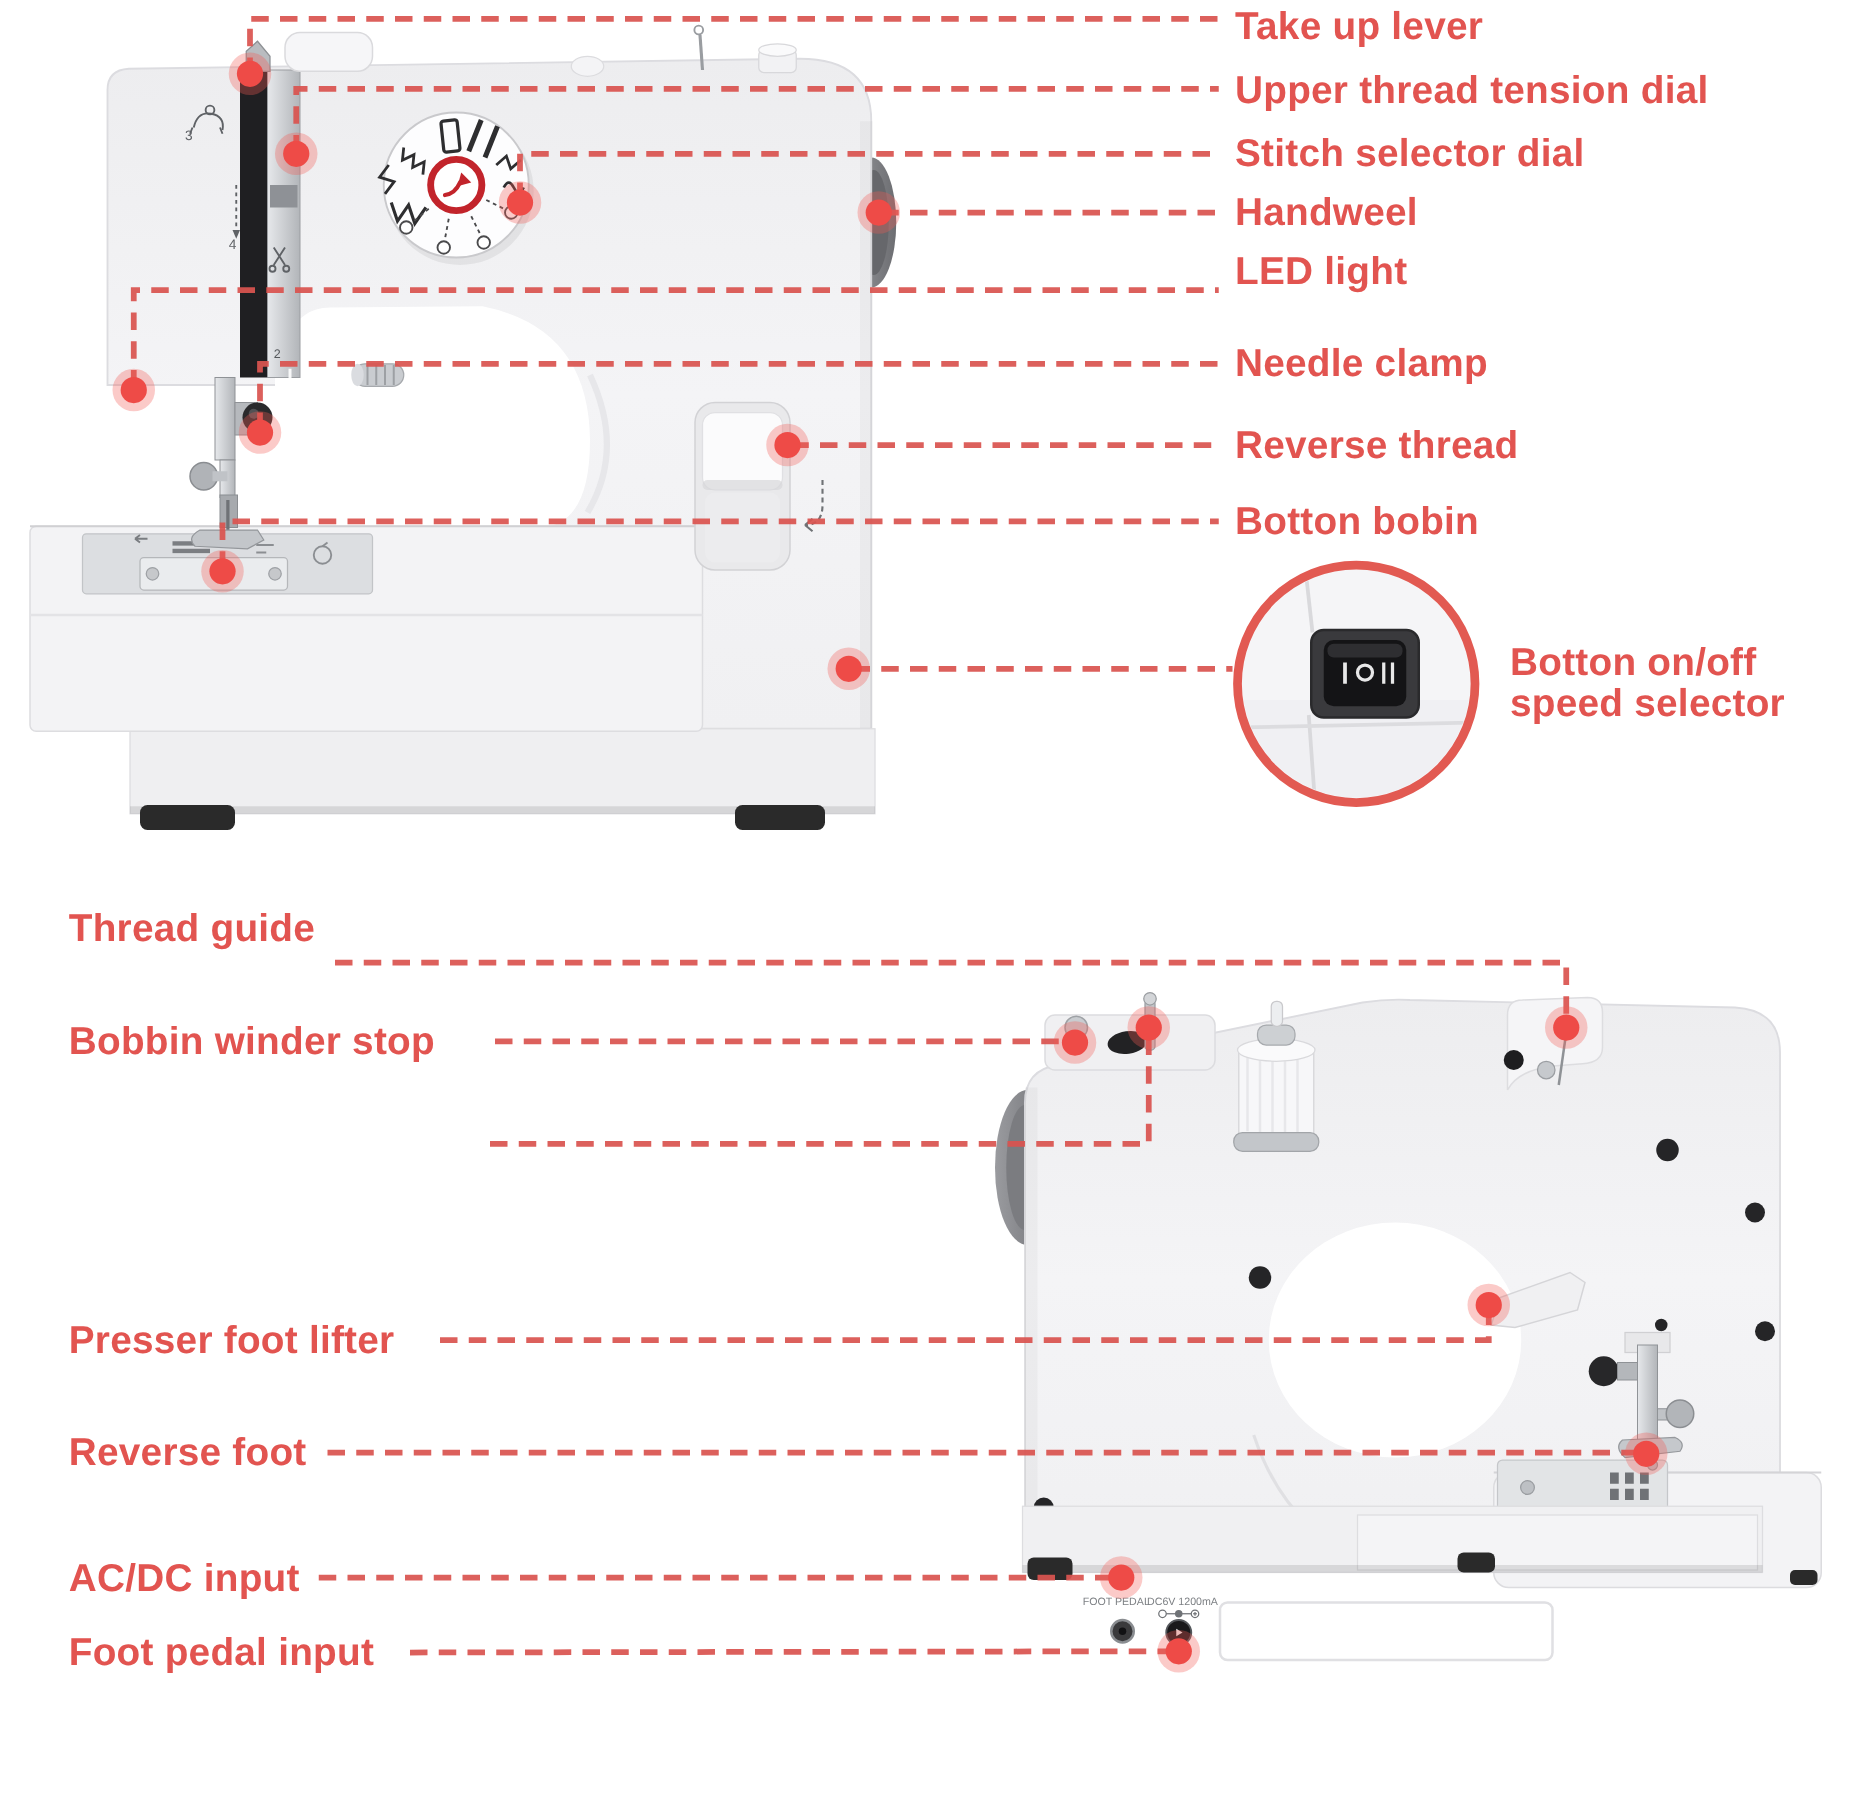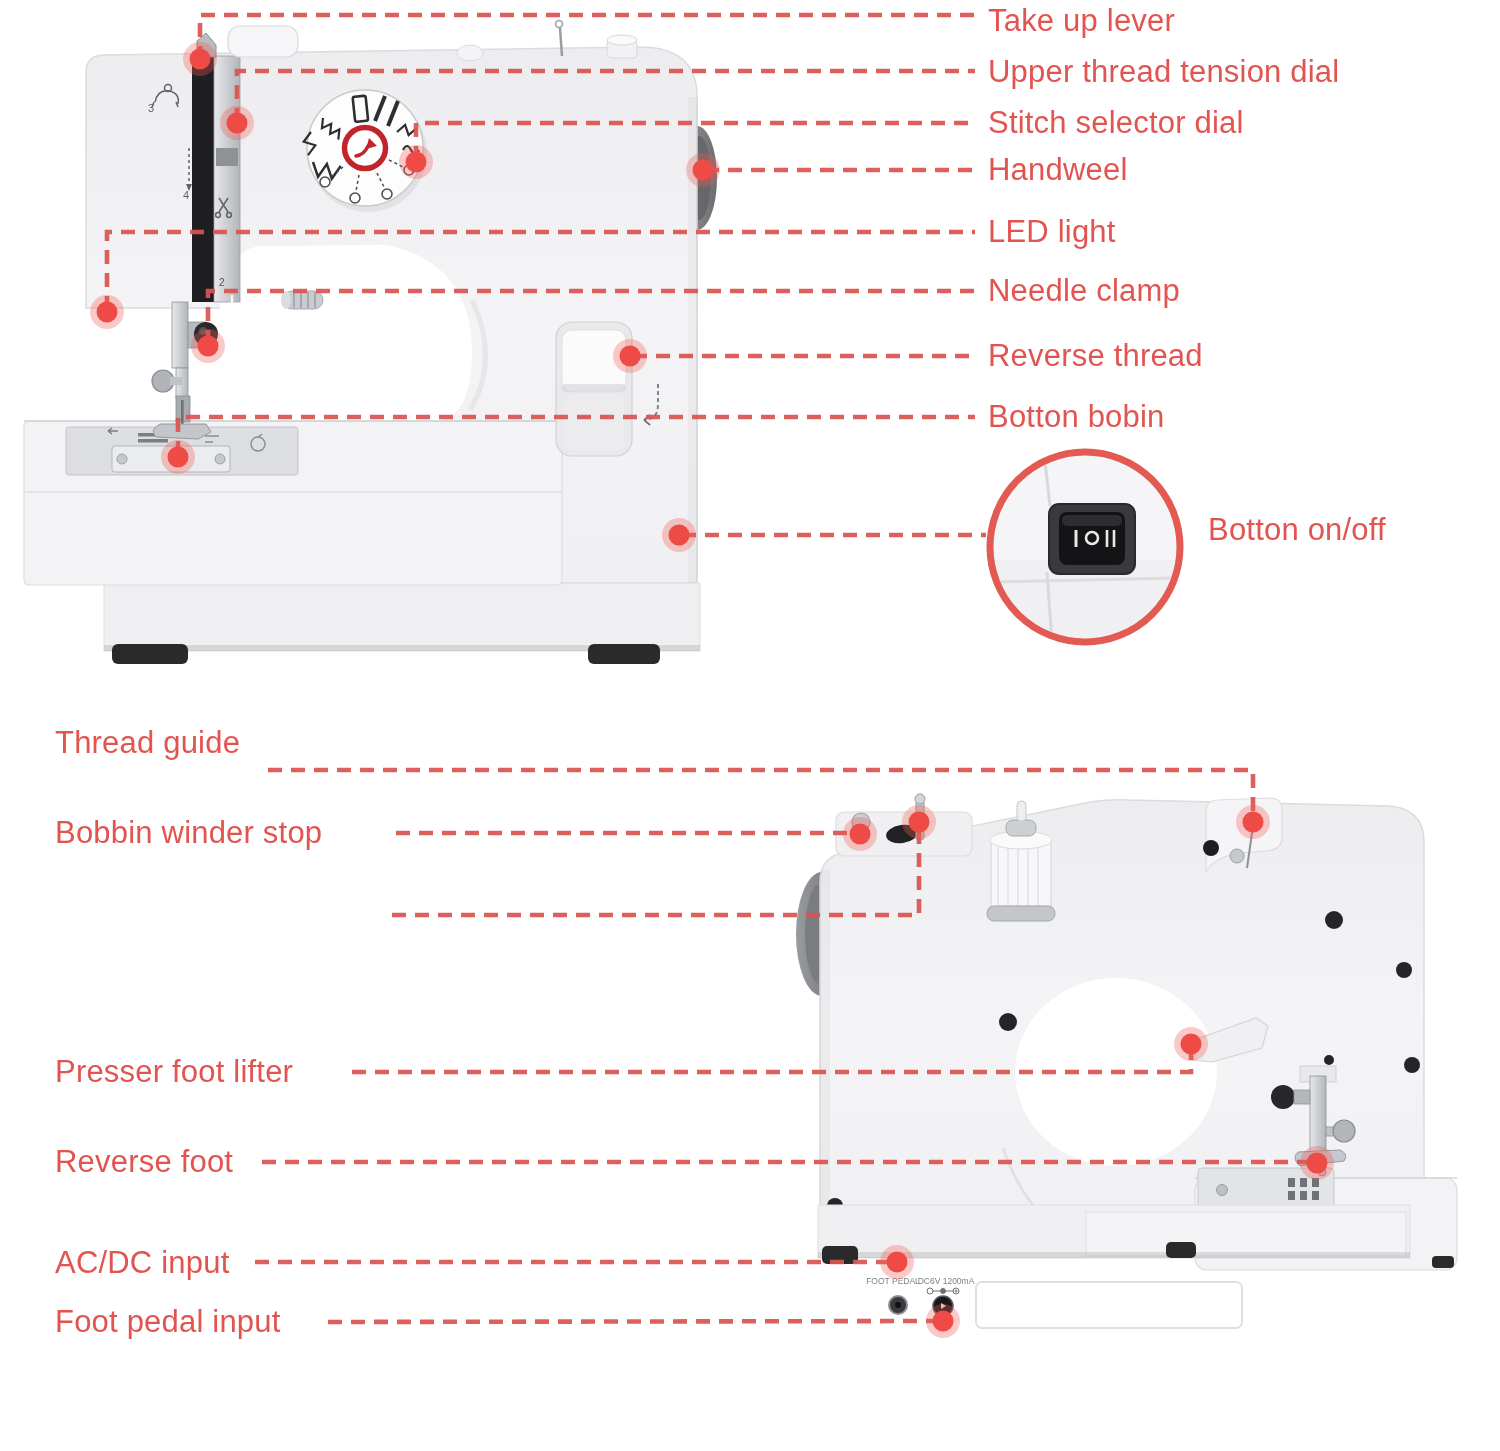--- a/index.html
+++ b/index.html
@@ -1,19 +1,19 @@
 <!DOCTYPE html>
 <html><head>
 <meta charset="utf-8">
 <style>
   html,body{margin:0;padding:0;background:#fff;}
   .canvas{position:relative;width:1500px;height:1451px;background:#ffffff;overflow:hidden;
           font-family:"Liberation Sans", sans-serif;}
   .scene{position:absolute;left:0;top:0;width:1500px;height:1451px;}
-  .lbl{position:absolute;font-weight:normal;font-size:31px;line-height:42px;
+  .lbl{position:absolute;font-weight:bold;font-size:31px;line-height:42px;
        color:#e25450;white-space:nowrap;letter-spacing:.2px;}
 </style>
 </head>
 <body>
 
 <div class="canvas">
 
 <svg class="scene" viewBox="0 0 1500 1451">
   <defs>
     <linearGradient id="silverV" x1="0" y1="0" x2="1" y2="0">
@@ -388,25 +388,26 @@
           <circle cx="943" cy="1321" r="17" fill="rgba(242,90,85,0.32)"></circle>
           <circle cx="943" cy="1321" r="10.5" fill="#ee4b47"></circle>
         </g>
   </g>
 </svg>
 
 <div class="lbl" style="left:988px;top:0px">Take up lever</div>
 <div class="lbl" style="left:988px;top:51px">Upper thread tension dial</div>
 <div class="lbl" style="left:988px;top:102px">Stitch selector dial</div>
 <div class="lbl" style="left:988px;top:149px">Handweel</div>
-<div class="lbl" style="left:988px;top:211px">LED light</div>
+<div class="lbl" style="left:988px;top:196px">LED light</div>
 <div class="lbl" style="left:988px;top:270px">Needle clamp</div>
 <div class="lbl" style="left:988px;top:335px">Reverse thread</div>
 <div class="lbl" style="left:988px;top:396px">Botton bobin</div>
 <div class="lbl" style="left:1208px;top:509px">Botton on/off</div>
+<div class="lbl" style="left:1208px;top:542px">speed selector</div>
 
 <div class="lbl" style="left:55px;top:722px">Thread guide</div>
 <div class="lbl" style="left:55px;top:812px">Bobbin winder stop</div>
 <div class="lbl" style="left:55px;top:1051px">Presser foot lifter</div>
 <div class="lbl" style="left:55px;top:1141px">Reverse foot</div>
 <div class="lbl" style="left:55px;top:1242px">AC/DC input</div>
 <div class="lbl" style="left:55px;top:1301px">Foot pedal input</div>
 
 </div>
 

